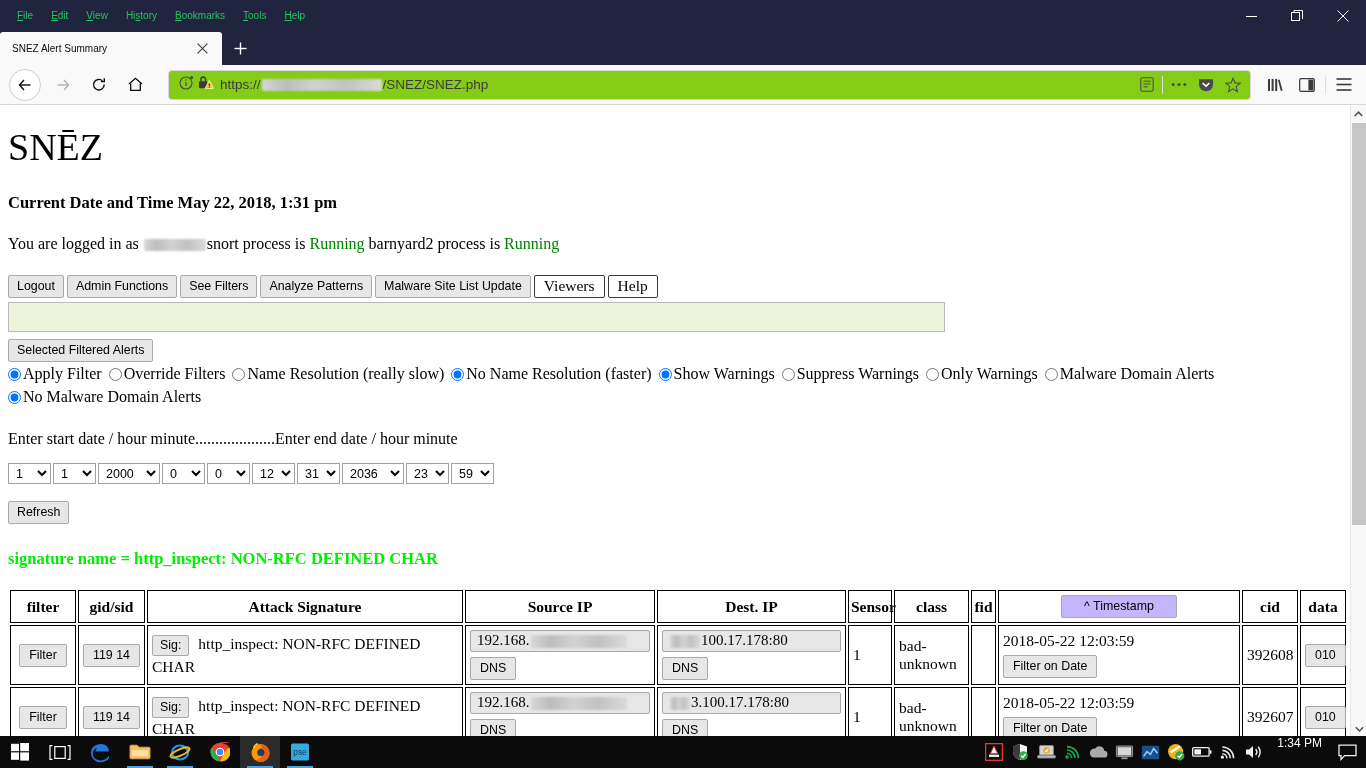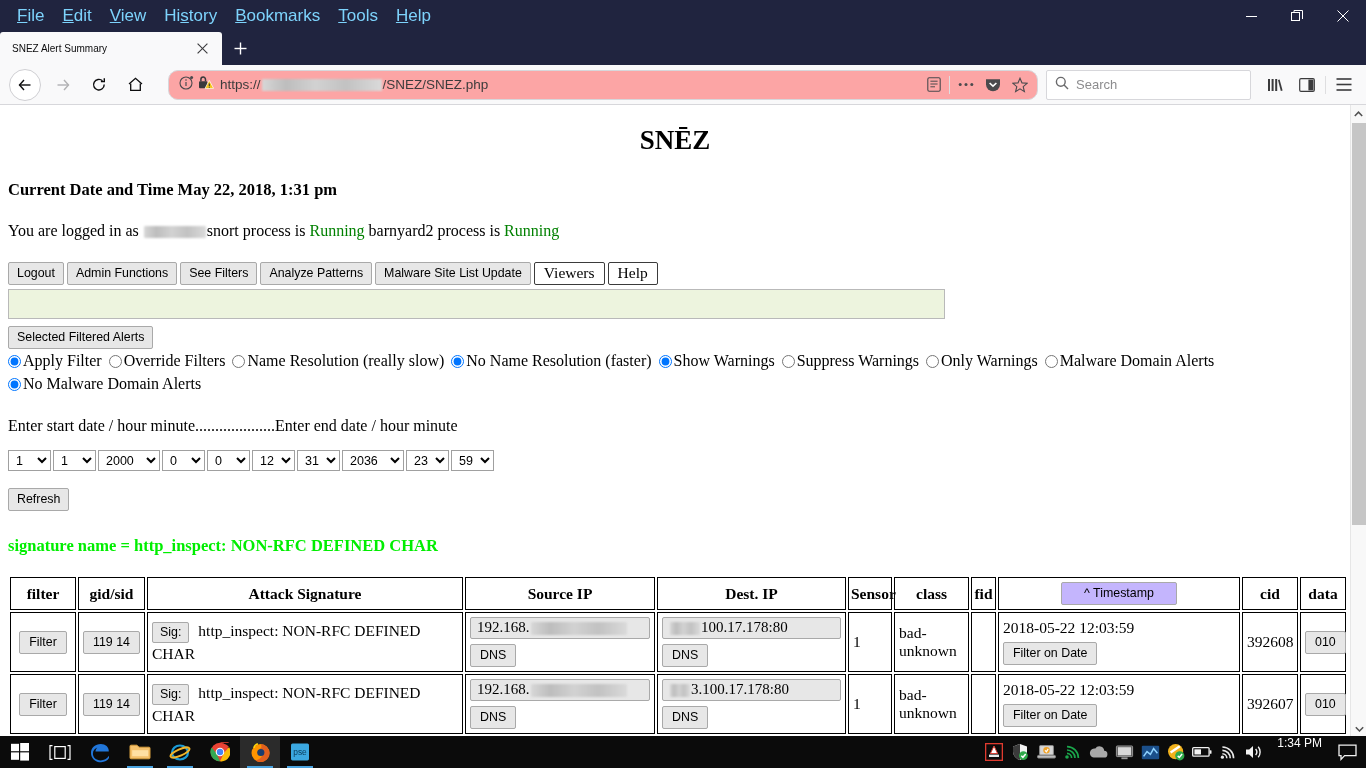--- a/index.html
+++ b/index.html
@@ -14,21 +14,21 @@
 
   
   .window { width: 1366px; height: 768px; position: relative; overflow: hidden; background:#fff; }
 
   .titlebar {
     height: 32px; background: #20243f; display: flex; align-items: center;
     position: relative; color: #ffffff;
   }
   .menubar { display: flex; align-items: center; padding-left: 8px; gap: 0px; }
   .menubar .mi {
-    font-size: 17px; color: #7dd3fc; padding: 4px 9px; line-height: 16px;
+    font-size: 10px; color: #22c55e; padding: 4px 9px; line-height: 16px;
     font-family: "Liberation Sans", sans-serif; white-space: nowrap;
   }
   .menubar .mi u { text-decoration: underline; }
   .wincontrols { position: absolute; right: 0; top: 0; height: 32px; display: flex; }
   .wincontrols .wc {
     width: 46px; height: 32px; display: flex; align-items: center; justify-content: center;
     color: #ffffff; font-size: 13px;
   }
   .wc svg { display:block; }
 
@@ -51,21 +51,21 @@
     display: flex; align-items: center; padding: 0 6px; gap: 2px;
   }
   .navbtn { width: 34px; height: 32px; display:flex; align-items:center; justify-content:center; color:#0c0c0d; }
   .navbtn.back { width: 38px; }
   .navbtn.disabled { color:#b1b1b3; }
   .navbtn.back .circle {
     width:32px;height:32px;border:1px solid #cfcfd3;border-radius:50%;
     display:flex;align-items:center;justify-content:center;background:#fff;
   }
   .urlbar {
-    flex: 1; height: 30px; background:#fca5a5; border:1px solid #d7d7db; border-radius: 10px;
+    flex: 1; height: 30px; background:#84cc16; border:1px solid #d7d7db; border-radius: 4px;
     margin: 0 6px 0 14px; display:flex; align-items:center; padding: 0 4px; min-width: 0;
   }
   .urlbar .ident { display:flex; align-items:center; gap:4px; padding: 0 6px 0 6px; }
   .url-text {
     flex:1; font-size: 13.5px; color: #3c3c3c; white-space: nowrap; overflow: hidden;
     display:flex; align-items:center; font-family: "Liberation Sans", sans-serif;
   }
   .redact {
     display:inline-block; height: 12px; border-radius: 1px; vertical-align: middle;
     background: linear-gradient(90deg,#d7d7d7 0%,#bdbdbd 20%,#d2d2d2 45%,#c2c2c2 70%,#dadada 100%);
@@ -83,22 +83,22 @@
   .tbicon { width: 32px; height:32px; display:flex;align-items:center;justify-content:center;color:#3a3a3c; }
 
   
   .viewport { position: relative; width: 1366px; height: 632px; background:#ffffff; overflow:hidden; }
   .page {
     position:absolute; left:0; top:0; width: 1350px; height: 632px; background:#fff;
     padding: 8px 8px 0 8px; font-family: "Liberation Serif", serif; color:#000;
   }
 
   h1.snez {
-    font-family: "Liberation Serif", serif; font-size: 27px; font-weight: bold;
-    margin: 12px 0 2px 0; letter-spacing: 0px; text-align: center;
+    font-family: "Liberation Serif", serif; font-size: 38px; font-weight: normal;
+    margin: 12px 0 2px 0; letter-spacing: 0px;
   }
   .datetime {
     font-family: "Liberation Serif", serif; font-weight: bold; font-size: 16.5px;
     margin: 24px 0 0 0;
   }
   .loggedin { font-family:"Liberation Serif", serif; font-size: 16px; margin: 22px 0 0 0; }
   .green { color: #008000; }
 
   .btnrow { margin-top: 22px; display:flex; align-items:flex-end; }
   button.gbtn {
@@ -335,29 +335,20 @@
             </svg>
         </span>
         <span class="abtn">
           <svg width="16" height="16" viewBox="0 0 16 16">
               <polygon points="8,1.2 10,5.9 15.1,6.3 11.2,9.7 12.4,14.6 8,11.9 3.6,14.6 4.8,9.7 0.9,6.3 6,5.9" fill="none" stroke="#4a4a4d" stroke-width="1.1"></polygon>
             </svg>
         </span>
       </span>
     </div>
 
-    <div class="searchbar">
-      <span>
-        <svg width="14" height="14" viewBox="0 0 14 14">
-            <circle cx="5.8" cy="5.8" r="4.4" fill="none" stroke="#6a6a6c" stroke-width="1.4"></circle>
-            <line x1="9.1" y1="9.1" x2="13" y2="13" stroke="#6a6a6c" stroke-width="1.4"></line>
-          </svg>
-      </span>
-      <span class="sp">Search</span>
-    </div>
 
     <div class="tbicons">
       <div class="tbicon">
         <svg width="17" height="15" viewBox="0 0 17 15">
             <rect x="1" y="2" width="2" height="12" fill="#3a3a3c"></rect>
             <rect x="4.6" y="2" width="2" height="12" fill="#3a3a3c"></rect>
             <rect x="8.2" y="2" width="2" height="12" fill="#3a3a3c"></rect>
             <polygon points="12.6,2.6 15.6,13.6 13.8,14 11,3" fill="#3a3a3c"></polygon>
           </svg>
       </div>

